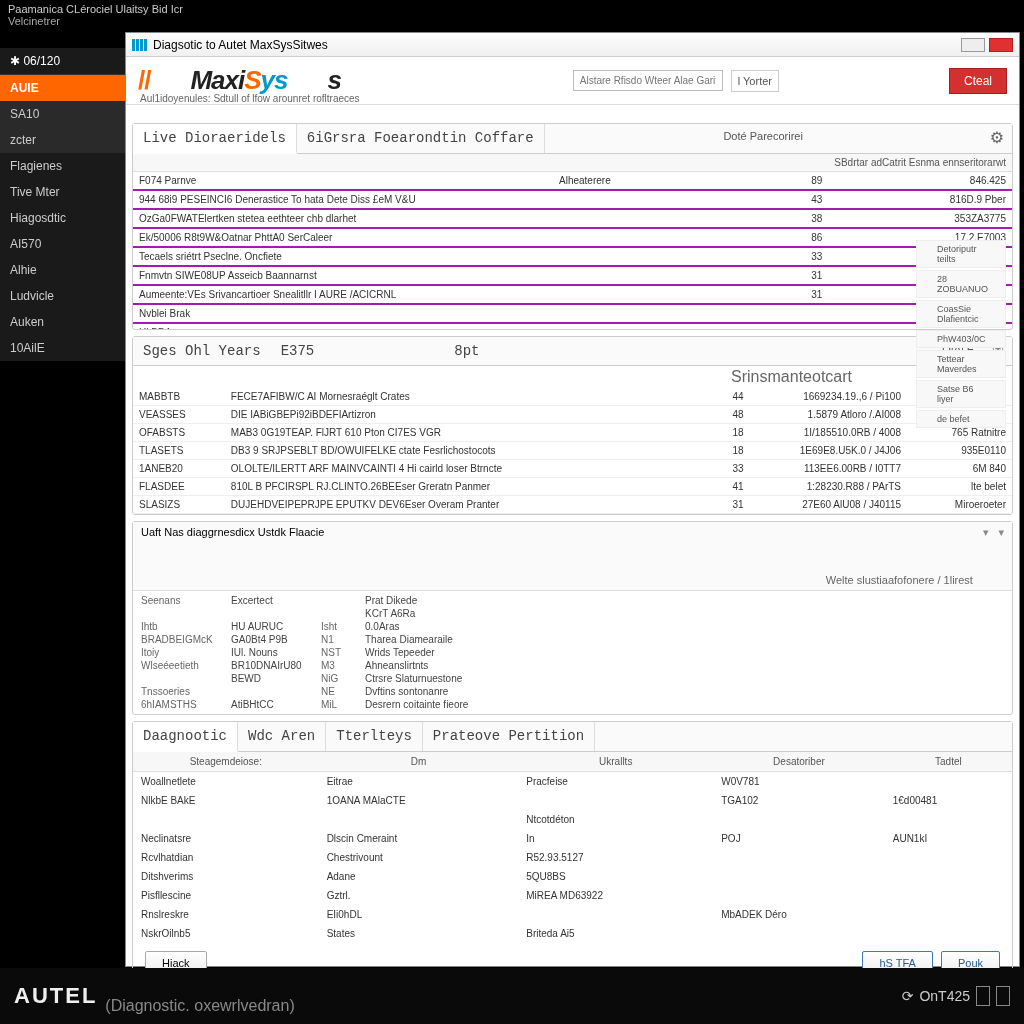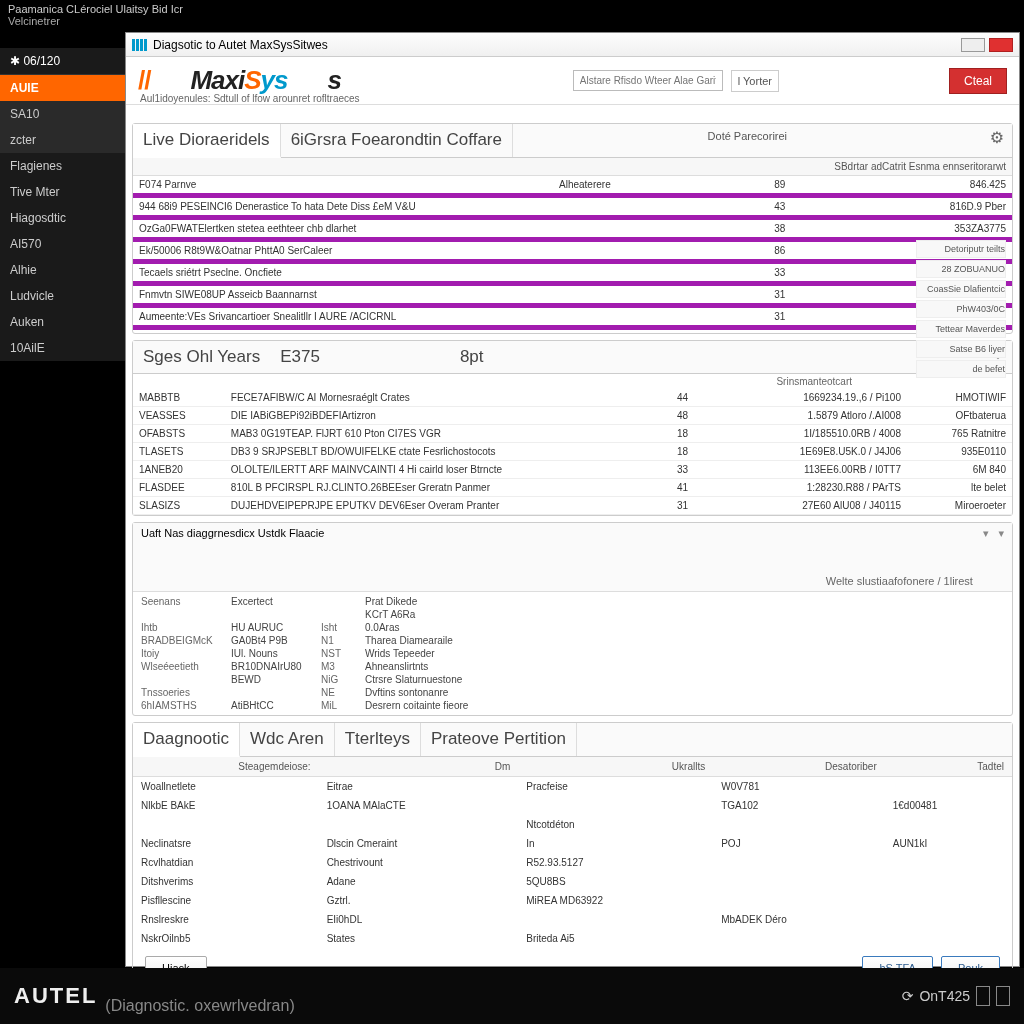--- a/index.html
+++ b/index.html
@@ -29,45 +29,45 @@
 .brandbar .logo .m { color: #222; padding-left: 40px; }
 .brandbar .logo .s { color: #ff6600; }
 .brandbar .logo .y { color: #0099cc; }
 .brandbar .spacer { flex: 1; }
 .brandbar input { font-size: 10px; padding: 4px 6px; border: 1px solid #bbb; width: 150px; }
 .brandbar .yr { font-size: 11px; color: #555; margin-left: 8px; padding: 4px 6px; border: 1px solid #ccc; }
 .brandbar .ctrl-btn { margin-left: auto; background: #d43030; color: #fff; border: 1px solid #a02020; padding: 5px 14px; font-size: 12px; cursor: pointer; margin-left: 170px;}
 
 .panel { border: 1px solid #ccc; border-radius: 3px; margin: 6px; }
 .tabs { display: flex; border-bottom: 1px solid #ccc; background: #fafafa; }
-.tab { padding: 6px 10px; font-size: 17px; color: #444; border-right: 1px solid #ddd; cursor: pointer; }
+.tab { padding: 6px 10px; font-size: 14px; color: #444; border-right: 1px solid #ddd; cursor: pointer; font-family: Liberation Mono, monospace; }
 .tab.active { background: #fff; font-weight: 500; border-bottom: 2px solid #fff; margin-bottom: -1px; }
 .tabs .right-label { margin-left: auto; padding: 6px 10px; font-size: 11px; color: #555; }
 .tabs .gear { margin-left: auto; padding: 4px 8px; color: #666; }
 
 table { width: 100%; border-collapse: collapse; font-size: 10px; color: #333; }
 td, th { padding: 3px 6px; text-align: left; white-space: nowrap; overflow: hidden; }
 th { color: #555; font-weight: normal; background: #f7f7f7; border-bottom: 1px solid #ddd; }
-.t1 td { border-bottom: 5px solid #a21caf; }
+.t1 td { border-bottom: 2px solid #a21caf; }
 .t2 td { border-bottom: 1px solid #eee; }
-.col-n { text-align: left; width: 60px; }
+.col-n { text-align: right; width: 60px; }
 .col-v { text-align: right; width: 120px; }
 .col-r { text-align: right; width: 80px; }
 
 .side-col { position: absolute; top: 116px; right: 6px; width: 90px; font-size: 9px; color: #555; }
-.side-col div { padding: 3px 0; background: #f8f8f8; border: 1px solid #eee; margin-bottom: 2px; text-align: right;}
+.side-col div { padding: 3px 20px; background: #f8f8f8; border: 1px solid #eee; margin-bottom: 2px; text-align: left;}
 
 .info-grid { display: grid; grid-template-columns: 80px 80px 34px 140px; font-size: 10px; color: #444; padding: 4px 8px; gap: 2px 10px; }
 .info-grid .lbl { color: #666; }
 .info-head { display: flex; padding: 4px 8px; font-size: 11px; border-bottom: 1px solid #ddd; background: #fafafa; }
 .info-head .r { margin-left: auto; color: #666; margin-top: 48px; }
 .info-head .chev { margin-left: 10px; color: #888; }
 
 .diag-table td, .diag-table th { padding: 4px 8px; font-size: 10px; }
-.diag-table th { text-align: right; color: #555; }
+.diag-table th { text-align: center; color: #555; }
 
 .footer-btns { display: flex; padding: 8px 12px; gap: 8px; }
 .footer-btns .sp { flex: 1; }
 .btn { padding: 5px 16px; font-size: 11px; border: 1px solid #aaa; background: linear-gradient(#fff,#eee); border-radius: 2px; cursor: pointer; }
 .btn.pri { border-color: #3a7abd; color: #2a5a8d; }
 
 .bottom-bar { position: absolute; bottom: 0; left: 0; right: 0; height: 56px; background: #0a0a0a; color: #eee; display: flex; align-items: center; padding: 0 14px; font-size: 14px; }
 .bottom-bar .brand { font-size: 22px; font-weight: bold; letter-spacing: 2px; }
 .bottom-bar .sub { color: #888; margin-left: 8px; font-size: 16px; margin-top: 20px; }
 .bottom-bar .sp { flex: 1; }
@@ -214,21 +214,21 @@
   </div>
 
   <div class="panel">
     <div class="tabs">
       <div class="tab" style="border:none;background:transparent">Sges Ohl Years</div>
       <div class="tab" style="border:none;background:transparent">E375</div>
       <div class="tab" style="border:none;background:transparent;margin-left:120px">8pt</div>
       <div class="right-label">OfAl.E</div>
       <div style="padding:4px 8px;color:#888">⛨</div>
     </div>
-    <div style="text-align:right;padding:2px 160px;font-size:10px;color:#666">Srinsmanteotcart</div>
+    <div style="text-align:right;padding:2px 160px;font-size:16px;color:#666">Srinsmanteotcart</div>
     <div class="scroll-wrap2">
       <table class="t2">
         <tbody id="t2-body">
             <tr>
               <td style="width:70px">MABBTB</td>
               <td style="width:340px">FECE7AFIBW/C AI Mornesraéglt Crates</td>
               <td class="col-n">44</td>
               <td class="col-v">1669234.19.,6 / Pi100</td>
               <td class="col-r">HMOTIWIF</td>
             </tr>

